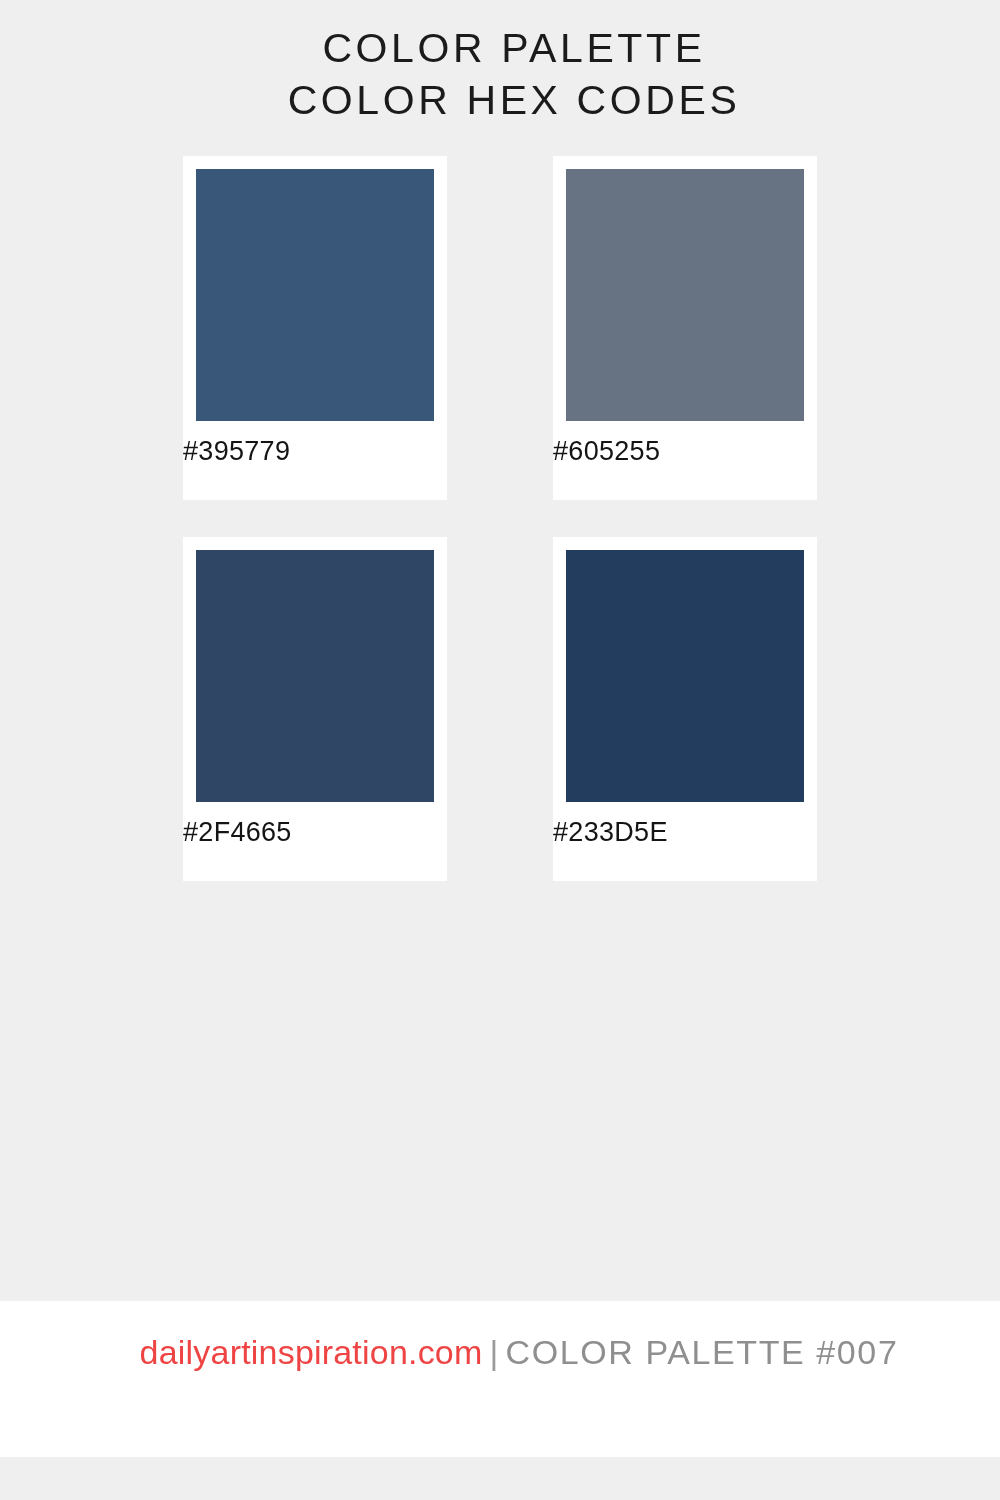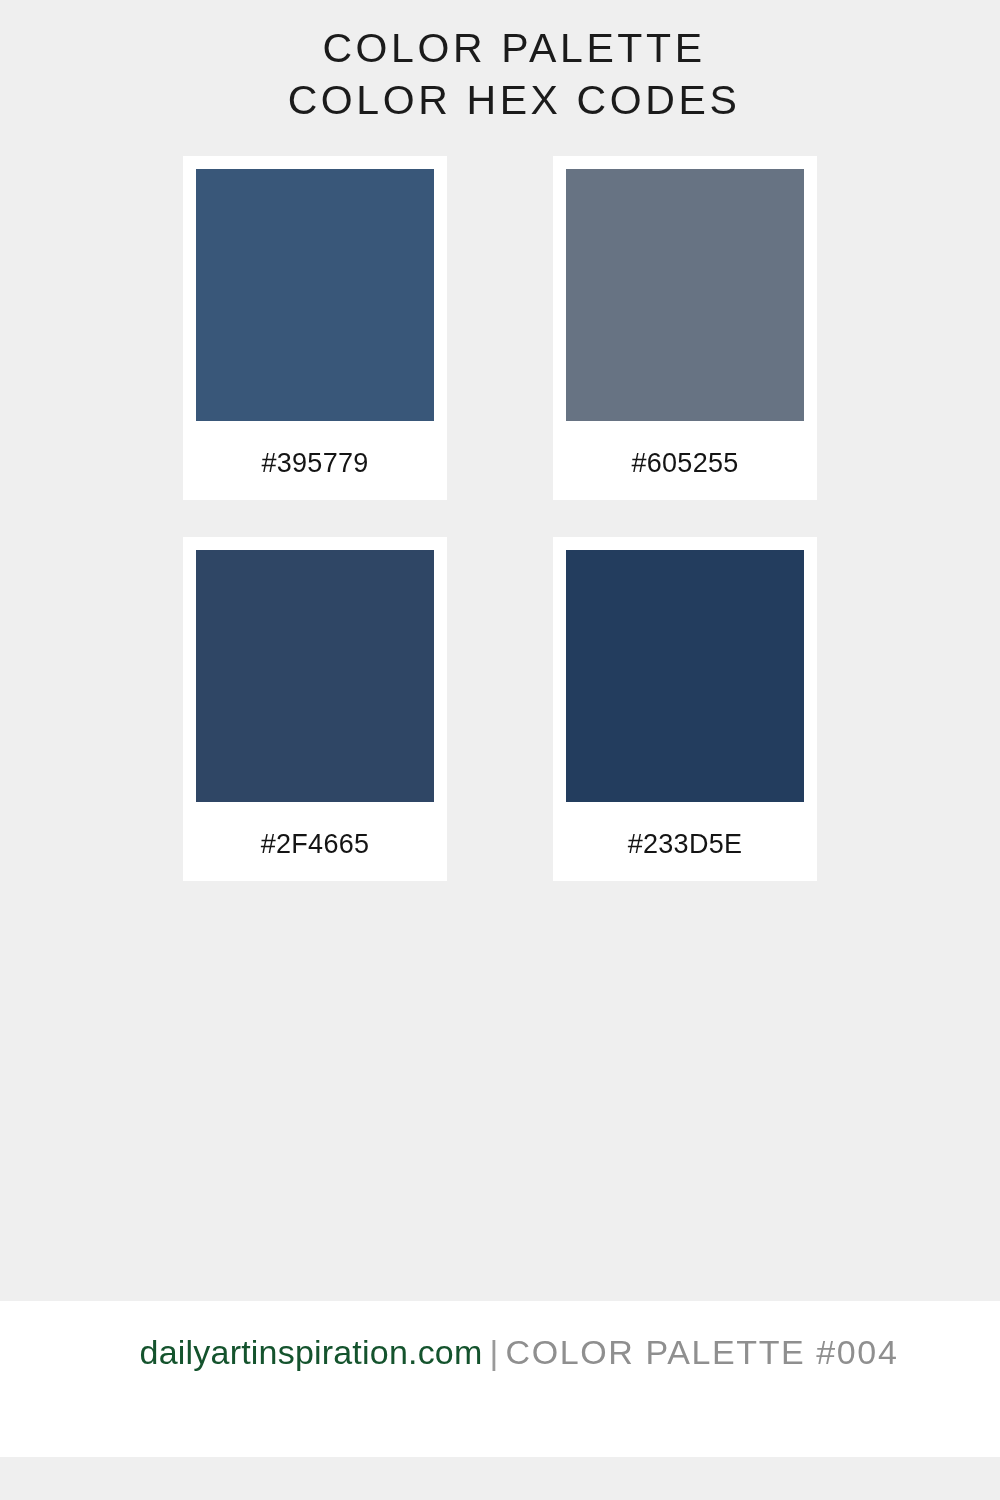--- a/index.html
+++ b/index.html
@@ -62,27 +62,25 @@
     width: 238px;
     height: 252px;
     display: block;
   }
 
   .swatch-hex {
     position: absolute;
     left: 0;
     right: 0;
     top: 280px;
-    text-align: center;
     font-family: "Liberation Sans", sans-serif;
     font-size: 27px;
     font-weight: 400;
     letter-spacing: 0.3px;
     color: #141414;
-    margin-top: 12px;
     -webkit-font-smoothing: antialiased;
   }
 
   
   .footer-band {
     position: absolute;
     left: 0;
     top: 1301px;
     width: 1000px;
     height: 156px;
@@ -95,21 +93,21 @@
     width: 1000px;
     text-align: center;
     white-space: nowrap;
     font-family: "Liberation Sans", sans-serif;
     font-size: 34px;
     font-weight: 300;
     letter-spacing: 0.2px;
     line-height: 42px;
   }
   .footer-site {
-    color: #14532d;
+    color: #ef4444;
     margin-left: 38px;
   }
   .footer-sep {
     color: #9a9a9a;
     padding: 0 7px;
   }
   .footer-meta {
     color: #8f8f8f;
     letter-spacing: 1.6px;
   }
@@ -143,15 +141,15 @@
   <div class="swatch-card">
     <div class="swatch-color" style="background-color: rgb(35, 61, 94);"></div>
     <div class="swatch-hex">#233D5E</div>
   </div>
 
 
 </div>
 
 <div class="footer-band" style="background: rgb(255, 255, 255);">
   <div class="footer-text">
-    <span class="footer-site">dailyartinspiration.com</span><span class="footer-sep">|</span><span class="footer-meta">COLOR PALETTE #004</span>
+    <span class="footer-site">dailyartinspiration.com</span><span class="footer-sep">|</span><span class="footer-meta">COLOR PALETTE #007</span>
   </div>
 </div>
 
 </body></html>

